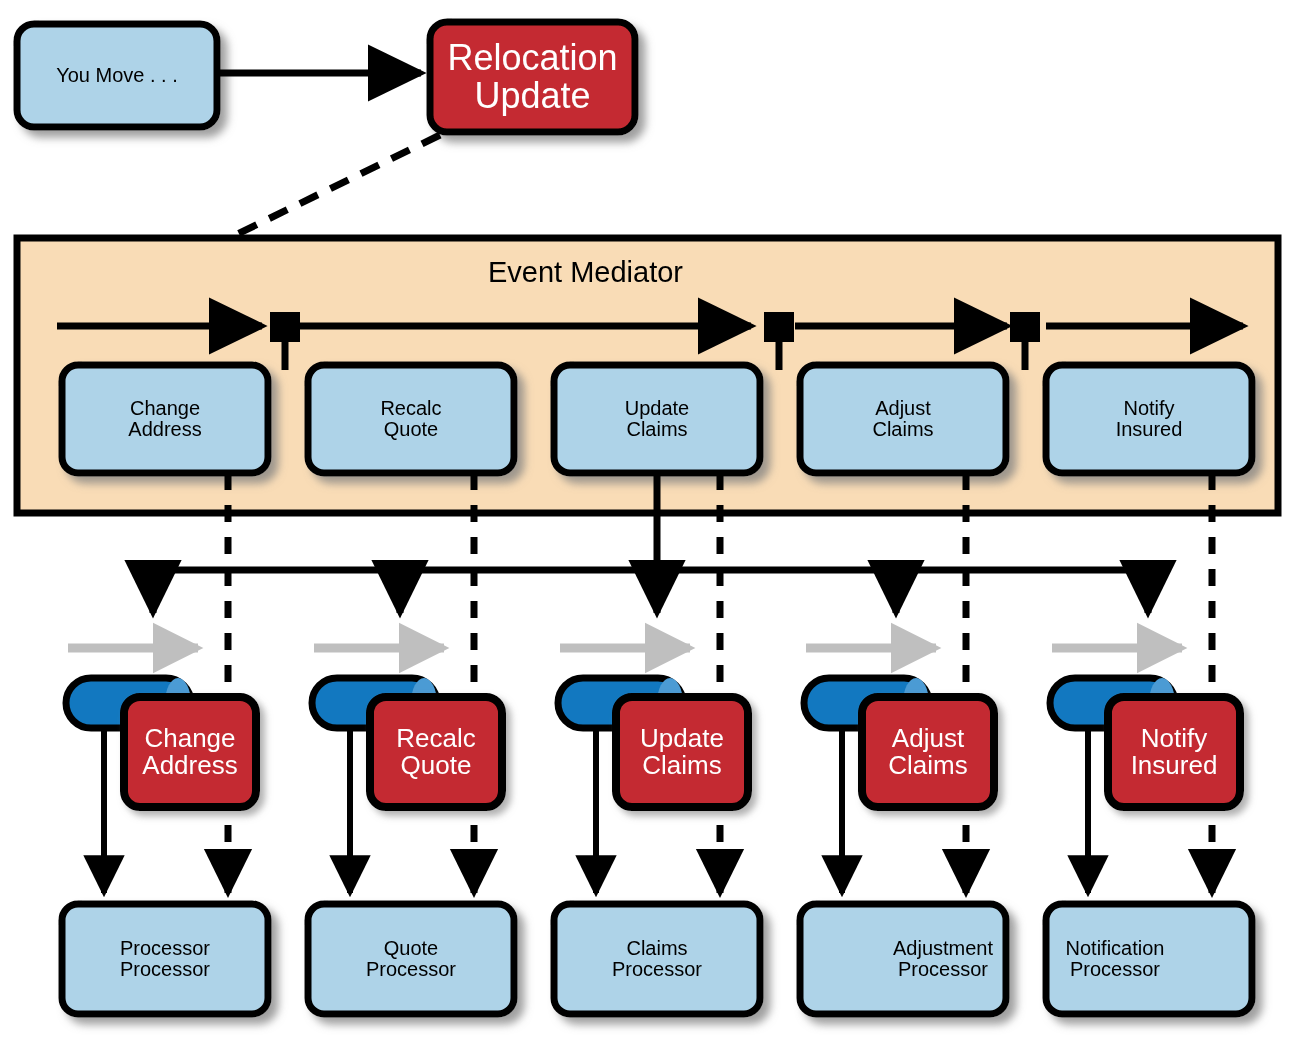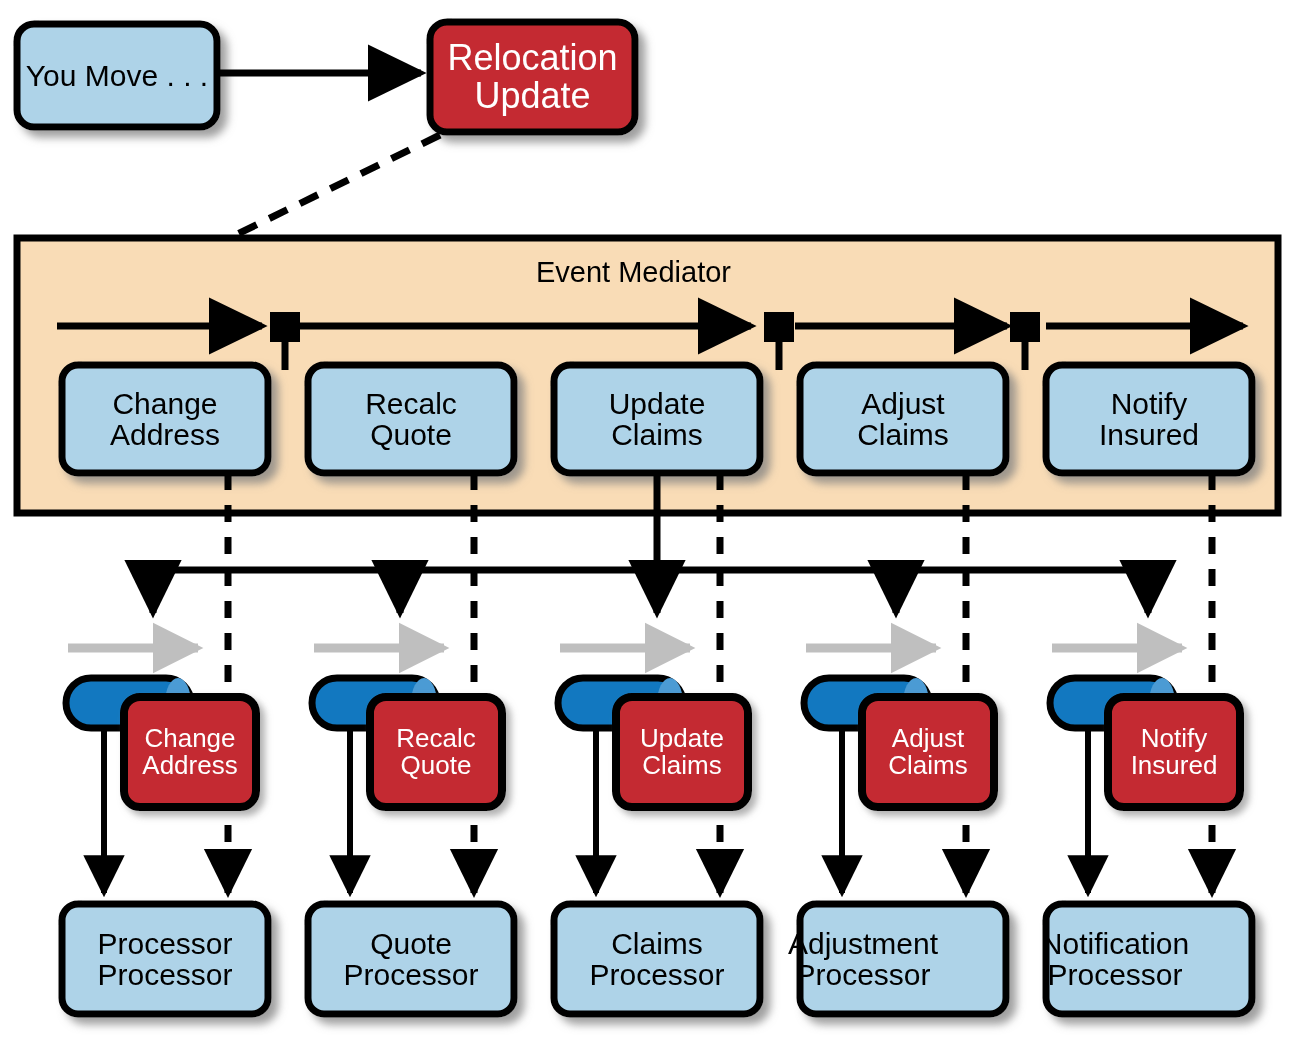--- a/index.html
+++ b/index.html
@@ -4,21 +4,21 @@
 <style>
   html,body{margin:0;padding:0;background:#ffffff;}
   body{font-family:"Liberation Sans", sans-serif;}
   #stage{position:relative;width:1295px;height:1053px;background:#fff;overflow:hidden;}
   svg{position:absolute;left:0;top:0;width:1295px;height:1053px;}
   .boxlabel{
     position:absolute;display:flex;flex-direction:column;align-items:center;
     justify-content:center;text-align:center;line-height:1.05;
     font-family:"Liberation Sans", sans-serif;pointer-events:none;
   }
-  .blue-label{color:#000;font-size:30px;font-weight:400;}
+  .blue-label{color:#000;font-size:20px;font-weight:400;}
   .red-label{color:#fff;font-size:36px;font-weight:400;}
   .red-label-sm{color:#fff;font-size:26px;font-weight:400;}
   .mediator-title{
     position:absolute;color:#000;font-size:29px;font-weight:400;
     font-family:"Liberation Sans", sans-serif;white-space:nowrap;
   }
 </style>
 </head>
 <body>
 
@@ -182,21 +182,21 @@
 
   <div class="boxlabel blue-label" style="left:17px;top:24px;width:200px;height:103px;">
     <span>You Move . . .</span>
   </div>
 
   <div class="boxlabel red-label" style="left:430px;top:22px;width:205px;height:110px;">
     <span>Relocation</span>
     <span>Update</span>
   </div>
 
-  <div class="mediator-title" style="left:0;top:256px;width:1171px;text-align:center;margin-left:48px;">Event Mediator</div>
+  <div class="mediator-title" style="left:0;top:256px;width:1171px;text-align:center;">Event Mediator</div>
 
   <div class="boxlabel blue-label" style="left:62px;top:365px;width:206px;height:108px;">
     <span>Change</span>
     <span>Address</span>
   </div>
   <div class="boxlabel blue-label" style="left:308px;top:365px;width:206px;height:108px;">
     <span>Recalc</span>
     <span>Quote</span>
   </div>
   <div class="boxlabel blue-label" style="left:554px;top:365px;width:206px;height:108px;">
@@ -238,21 +238,21 @@
     <span>Processor</span>
   </div>
   <div class="boxlabel blue-label" style="left:308px;top:904px;width:206px;height:110px;">
     <span>Quote</span>
     <span>Processor</span>
   </div>
   <div class="boxlabel blue-label" style="left:554px;top:904px;width:206px;height:110px;">
     <span>Claims</span>
     <span>Processor</span>
   </div>
-  <div class="boxlabel blue-label" style="left:760px;top:904px;width:206px;height:110px;">
+  <div class="boxlabel blue-label" style="left:840px;top:904px;width:206px;height:110px;">
     <span>Adjustment</span>
     <span>Processor</span>
   </div>
   <div class="boxlabel blue-label" style="left:1012px;top:904px;width:206px;height:110px;">
     <span>Notification</span>
     <span>Processor</span>
   </div>
 
 </div>
 

